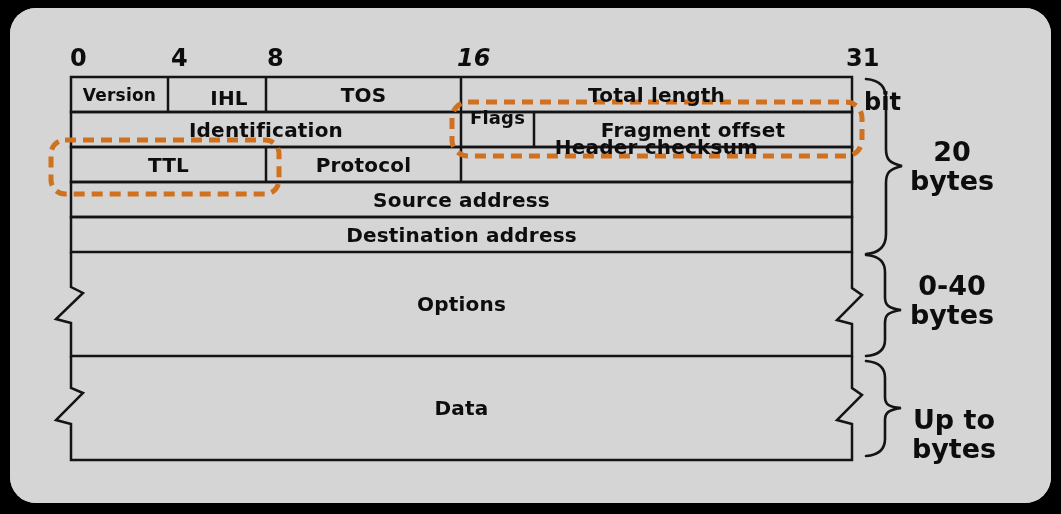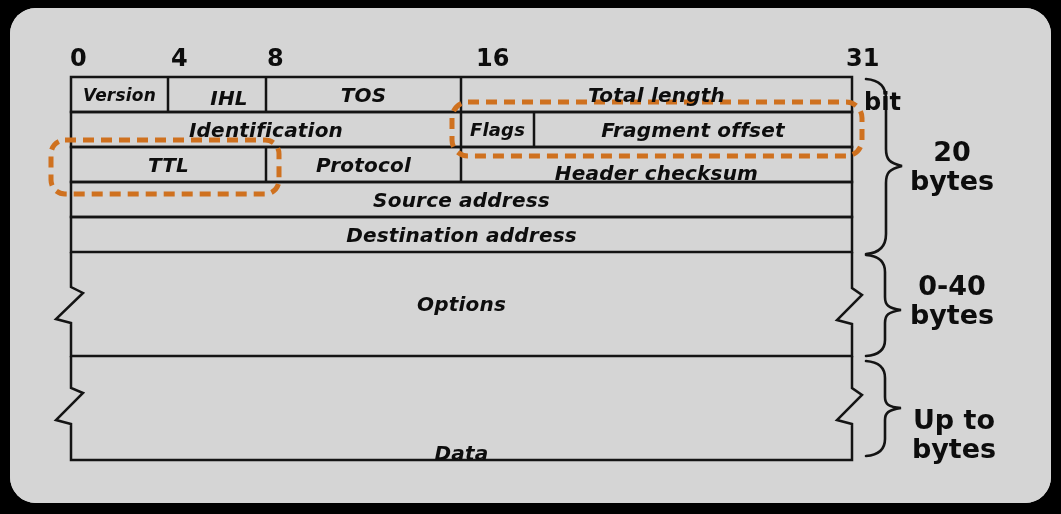--- a/index.html
+++ b/index.html
@@ -10,21 +10,21 @@
   }
   .panel{
     position:absolute;left:10px;top:8px;width:1041px;height:495px;
     border-radius:26px;
   }
   svg.layer{position:absolute;left:0;top:0;}
   .lbl{
     position:absolute;display:flex;align-items:center;justify-content:center;
     color:#0d0d0d;font-weight:700;white-space:nowrap;
   }
-  .cell{font-size:20px;letter-spacing:0.2px;font-style:italic;}
+  .cell{font-size:20px;letter-spacing:0.2px;}
   .cell.small{font-size:17px;}
   .cell.flags{font-size:18px;}
   .tick{font-size:24px;}
   .side{
     position:absolute;display:flex;flex-direction:column;align-items:center;
     color:#0d0d0d;font-weight:700;font-size:27px;line-height:29px;white-space:nowrap;
   }
 </style>
 </head>
 <body>
@@ -58,38 +58,38 @@
 
   <g fill="none" stroke-width="5" stroke-dasharray="11 7">
     <rect x="452" y="102" width="410" height="54" rx="16" stroke="#cf711f"></rect>
     <rect x="51" y="140" width="228" height="54" rx="14" stroke="#cf711f"></rect>
   </g>
 </svg>
 
 <div class="lbl tick" style="left:70px;top:46px;height:24px;">0</div>
 <div class="lbl tick" style="left:171px;top:46px;height:24px;">4</div>
 <div class="lbl tick" style="left:267px;top:46px;height:24px;">8</div>
-<div class="lbl tick" style="left:476px;top:46px;height:24px;">16</div>
+<div class="lbl tick" style="left:457px;top:46px;height:24px;font-style:italic;">16</div>
 <div class="lbl tick" style="left:826px;top:46px;height:24px;margin-left:20px;">31</div>
 <div class="lbl tick" style="left:864px;top:44px;height:24px;margin-top:46px;">bit</div>
 
 <div class="lbl cell small" style="left:71px;top:77px;width:97px;height:35px;">Version</div>
 <div class="lbl cell" style="left:180px;top:77px;width:98px;height:42px;">IHL</div>
 <div class="lbl cell" style="left:266px;top:77px;width:195px;height:35px;">TOS</div>
 <div class="lbl cell" style="left:461px;top:77px;width:391px;height:35px;">Total length</div>
 <div class="lbl cell" style="left:71px;top:112px;width:390px;height:35px;">Identification</div>
-<div class="lbl cell flags" style="left:461px;top:112px;width:73px;height:35px;">Flags</div>
+<div class="lbl cell flags" style="left:461px;top:100px;width:73px;height:35px;">Flags</div>
 <div class="lbl cell" style="left:534px;top:112px;width:318px;height:35px;">Fragment offset</div>
 <div class="lbl cell" style="left:71px;top:147px;width:195px;height:35px;">TTL</div>
 <div class="lbl cell" style="left:266px;top:147px;width:195px;height:35px;">Protocol</div>
-<div class="lbl cell" style="left:461px;top:155px;width:391px;height:35px;">Header checksum</div>
+<div class="lbl cell" style="left:461px;top:129px;width:391px;height:35px;">Header checksum</div>
 <div class="lbl cell" style="left:71px;top:182px;width:781px;height:35px;">Source address</div>
 <div class="lbl cell" style="left:71px;top:217px;width:781px;height:35px;">Destination address</div>
 <div class="lbl cell" style="left:71px;top:252px;width:781px;height:104px;">Options</div>
-<div class="lbl cell" style="left:71px;top:356px;width:781px;height:104px;margin-top:45px;">Data</div>
+<div class="lbl cell" style="left:71px;top:356px;width:781px;height:104px;">Data</div>
 
 <div class="side" style="left:892px;top:137px;width:120px;text-align:right;">
   <span>20</span>
   <span>bytes</span>
 </div>
 <div class="side" style="left:892px;top:271px;width:120px;">
   <span>0-40</span>
   <span>bytes</span>
 </div>
 <div class="side" style="left:892px;top:357px;width:124px;margin-top:48px;">

